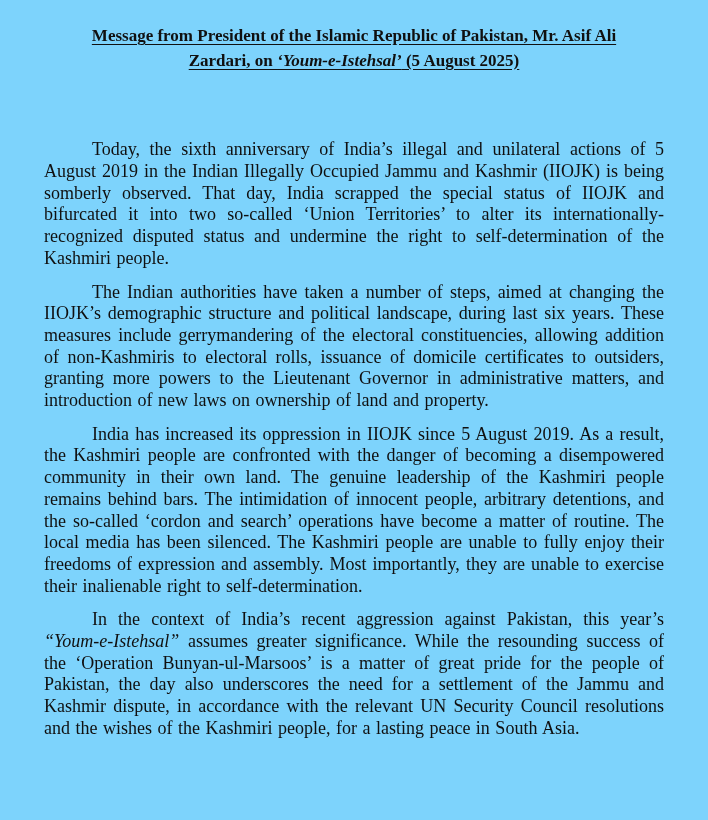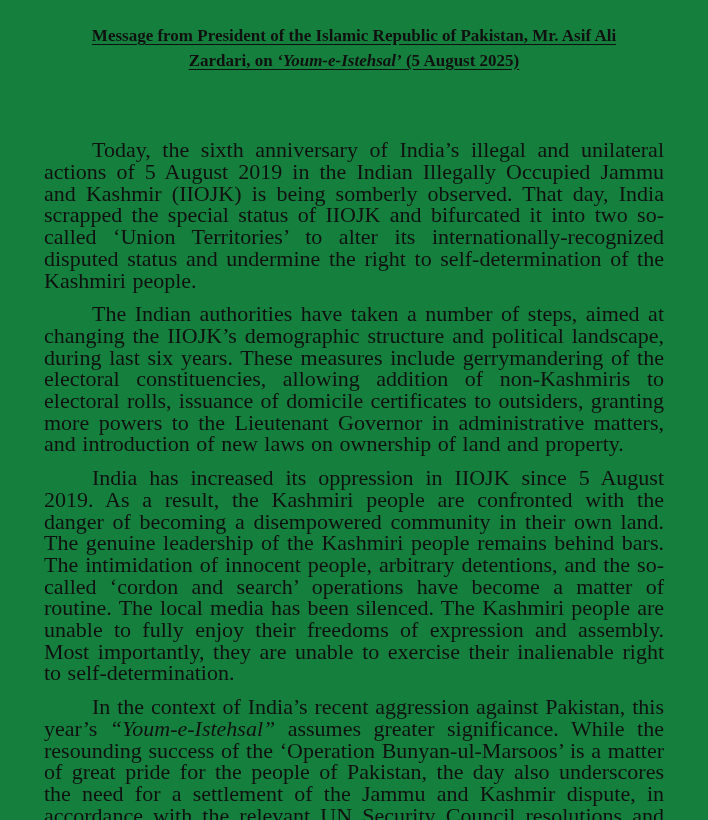--- a/index.html
+++ b/index.html
@@ -4,40 +4,40 @@
 <style>
   html, body {
     margin: 0;
     padding: 0;
     background: #ffffff;
   }
   .page {
     width: 708px;
     height: 820px;
     box-sizing: border-box;
-    background: #15803d;
+    background: #7dd3fc;
     padding: 20px 44px 10px 44px;
     font-family: "Liberation Serif", "DejaVu Serif", serif;
     color: #101010;
     overflow: hidden;
   }
   .title {
     font-size: 17px;
     font-weight: bold;
     line-height: 1.45;
     text-align: center;
     text-decoration: underline;
     text-underline-offset: 3px;
     margin: 4px 18px 66px 18px;
   }
   .doc-body {
     margin: 0;
   }
   .para {
-    font-size: 22px;
+    font-size: 18px;
     line-height: 21.7px;
     text-align: justify;
     text-indent: 48px;
     margin: 0 0 12px 0;
     word-spacing: 1px;
   }
   .seg-normal { font-style: normal; font-weight: normal; }
   .seg-italic { font-style: italic; }
   .seg-bold { font-weight: bold; }
   .seg-bold-italic { font-weight: bold; font-style: italic; }

